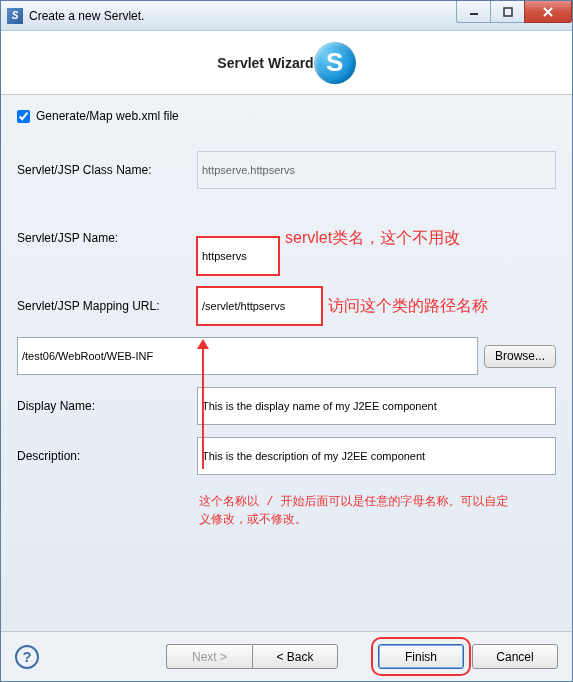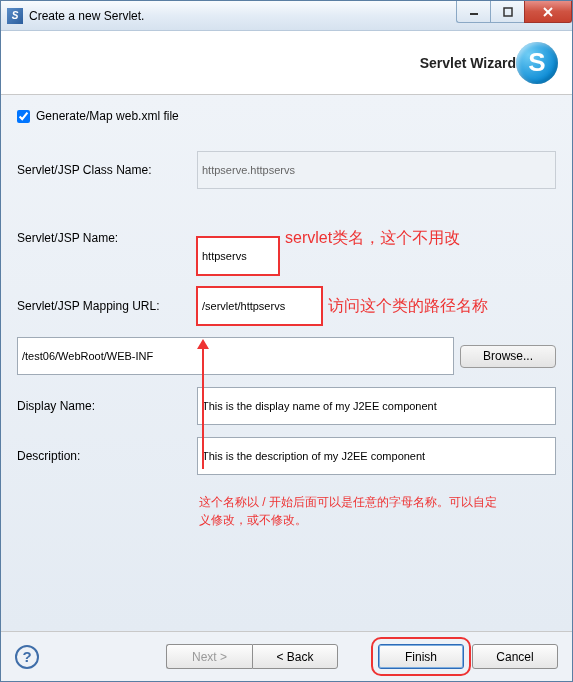--- a/index.html
+++ b/index.html
@@ -62,21 +62,21 @@
     color: #fff;
     border-color: #a0332a;
     border-bottom-right-radius: 3px;
   }
   .header {
     background: #fff;
     border-bottom: 1px solid #c9c9c9;
     padding: 12px 14px;
     display: flex;
     align-items: center;
-    justify-content: flex-end;
+    justify-content: center;
     height: 64px;
   }
   .wizard-title { font-size: 14px; font-weight: bold; color: #222; }
   .big-icon {
     width: 42px;
     height: 42px;
     border-radius: 50%;
     background: radial-gradient(circle at 30% 30%, #6fcdf5, #0c8bd5 70%);
     display: flex;
     align-items: center;
@@ -132,32 +132,33 @@
     width: 125px;
     flex: none;
   }
   .anno {
     color: #e33;
     font-size: 16px;
     white-space: nowrap;
   }
   .browse-btn {
     height: 23px;
-    padding: 0 22px;
+    padding: 0 10px;
     background: linear-gradient(to bottom,#f7f7f7,#e3e3e3);
     border: 1px solid #9a9a9a;
     border-radius: 4px;
     font-size: 12px;
   }
   .anno-block {
     color: #e33;
     font-size: 12px;
     margin-left: 182px;
     margin-top: 18px;
     line-height: 1.5;
+    font-family: Liberation Mono, monospace;
   }
   .footer {
     height: 50px;
     border-top: 1px solid #c9c9c9;
     background: #eef2f7;
     display: flex;
     align-items: center;
     padding: 0 14px;
     gap: 8px;
   }

